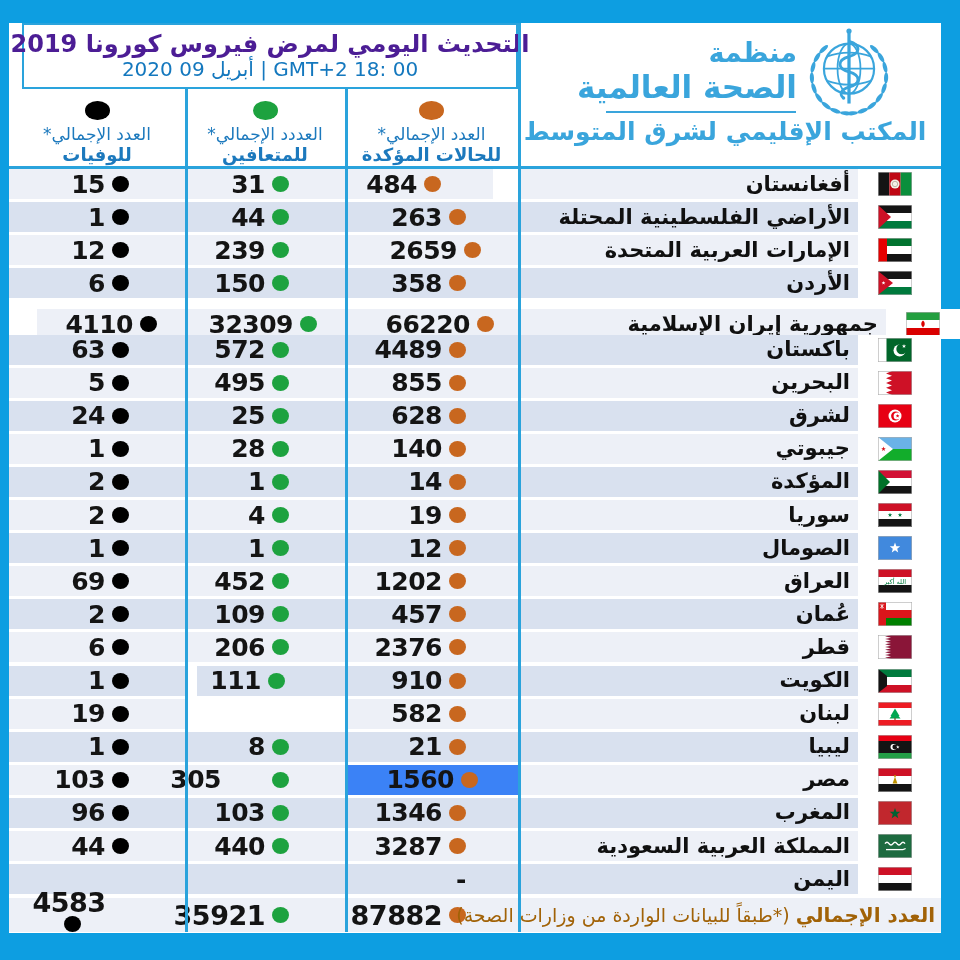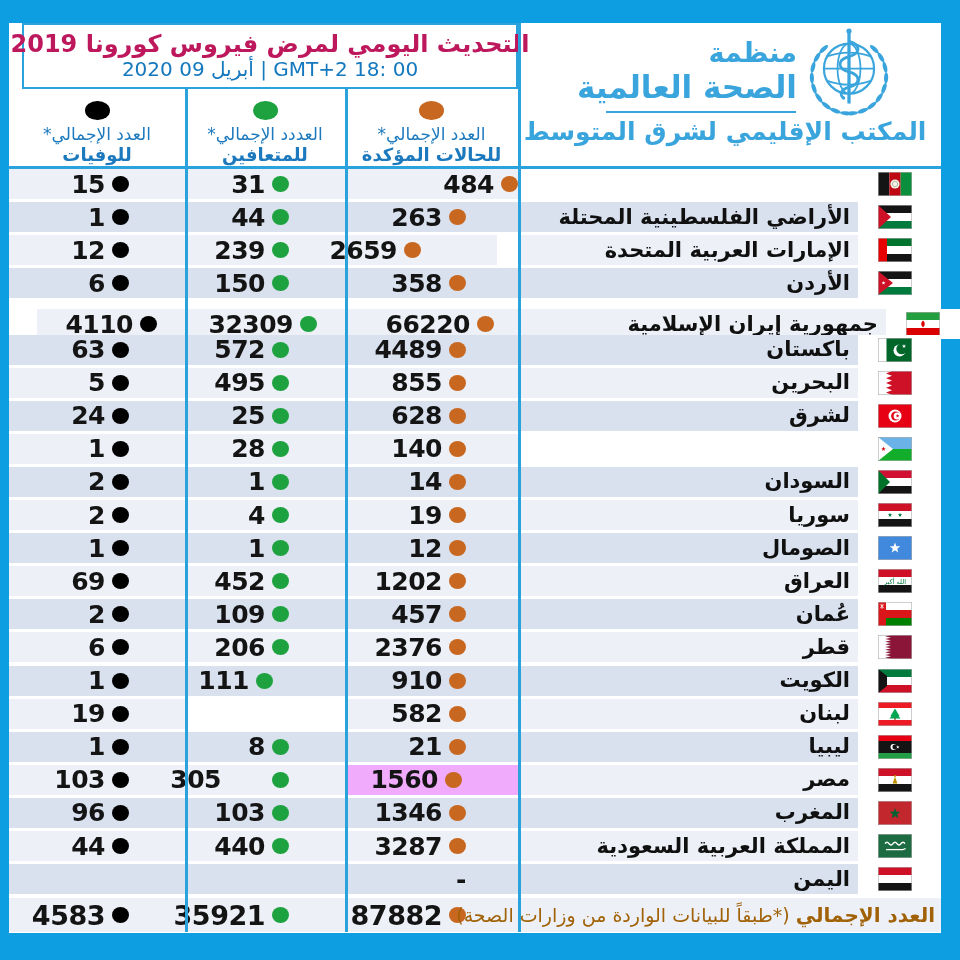--- a/index.html
+++ b/index.html
@@ -4,21 +4,21 @@
 <style>
   html,body{margin:0;padding:0;background:#fff;}
   .stage{position:relative;width:960px;height:960px;background:#0d9ee1;overflow:hidden;
          font-family:"DejaVu Sans", sans-serif;}
   .panel{position:absolute;left:9px;top:23px;width:932px;height:910px;background:#fff;}
 
   
   .title-box{position:absolute;left:13px;top:0;width:496px;height:66px;box-sizing:border-box;
              border:2px solid #2aa3dc;background:#fff;display:flex;flex-direction:column;
              align-items:center;justify-content:center;}
-  .title-line{color:#be185d;font-weight:bold;font-size:24px;line-height:1.12;direction:rtl;white-space:nowrap;}
+  .title-line{color:#4c1d95;font-weight:bold;font-size:24px;line-height:1.12;direction:rtl;white-space:nowrap;}
   .date-line{color:#1478be;font-size:20px;line-height:1.15;direction:ltr;white-space:nowrap;}
 
   
   .who-l1,.who-l2{position:absolute;left:509px;width:279px;text-align:right;color:#3aa5dc;
                   font-weight:bold;direction:rtl;white-space:nowrap;}
   .who-l1{top:14px;font-size:27px;}
   .who-l2{top:46px;font-size:31px;}
   .who-sep{position:absolute;left:597px;top:88px;width:190px;border-top:2px solid #3aa5dc;}
   .who-l3{position:absolute;left:512px;top:94px;width:408px;text-align:center;color:#3aa5dc;
           font-weight:bold;font-size:25px;direction:rtl;white-space:nowrap;}
@@ -117,23 +117,26 @@
     <div id="rowsHost">
         <div class="row" style="top: 146px;">
           <div class="cell numcell" style="left: 0px; width: 176px; padding-right: 56px; background: rgb(237, 240, 247);">
             <span class="num">15</span>
             <span class="dot" style="background: rgb(0, 0, 0);"></span>
           </div>
           <div class="cell numcell" style="left: 176px; width: 160px; padding-right: 56px; background: rgb(237, 240, 247);">
             <span class="num">31</span>
             <span class="dot" style="background: rgb(29, 162, 63);"></span>
           </div>
-          <div class="cell numcell" style="left: 336px; width: 173px; background: rgb(237, 240, 247);">
+          <div class="cell numcell" style="left: 336px; width: 148px; padding-right: 52px; background: rgb(237, 240, 247);">
             <span class="num">484</span>
             <span class="dot" style="background: rgb(200, 103, 31);"></span>
+          </div>
+          <div class="cell countrycell" style="left: 509px; width: 340px; background: rgb(237, 240, 247);">
+            <span class="cname">أفغانستان</span>
           </div>
           <div class="flagstrip" style="left: 849px; width: 83px; background: rgb(255, 255, 255);">
             <svg viewBox="0 0 34 24" width="34" height="24">
               <rect width="11.33" height="24" fill="#141414"></rect>
               <rect x="11.33" width="11.34" height="24" fill="#bf0713"></rect>
               <rect x="22.67" width="11.33" height="24" fill="#0a8f3c"></rect>
               <circle cx="17" cy="12" r="4.6" fill="#f4f1e7"></circle>
               <circle cx="17" cy="12" r="2.7" fill="none" stroke="#b7b19e" stroke-width="0.9"></circle>
               <rect x="0.3" y="0.3" width="33.4" height="23.4" fill="none" stroke="#adadad" stroke-width="0.6"></rect>
             </svg>
@@ -167,21 +170,21 @@
         </div>
         <div class="row" style="top: 212.2px;">
           <div class="cell numcell" style="left: 0px; width: 176px; padding-right: 56px; background: rgb(237, 240, 247);">
             <span class="num">12</span>
             <span class="dot" style="background: rgb(0, 0, 0);"></span>
           </div>
           <div class="cell numcell" style="left: 176px; width: 160px; padding-right: 56px; background: rgb(237, 240, 247);">
             <span class="num">239</span>
             <span class="dot" style="background: rgb(29, 162, 63);"></span>
           </div>
-          <div class="cell numcell" style="left: 336px; width: 152px; padding-right: 76px; background: rgb(237, 240, 247);">
+          <div class="cell numcell" style="left: 336px; width: 173px; padding-right: 37px; background: rgb(237, 240, 247);">
             <span class="num">2659</span>
             <span class="dot" style="background: rgb(200, 103, 31);"></span>
           </div>
           <div class="cell countrycell" style="left: 509px; width: 340px; background: rgb(237, 240, 247);">
             <span class="cname">الإمارات العربية المتحدة</span>
           </div>
           <div class="flagstrip" style="left: 849px; width: 83px; background: rgb(255, 255, 255);">
             <svg viewBox="0 0 34 24" width="34" height="24">
               <rect width="34" height="8" fill="#00732f"></rect>
               <rect y="8" width="34" height="8" fill="#ffffff"></rect>
@@ -328,20 +331,23 @@
             <span class="dot" style="background: rgb(0, 0, 0);"></span>
           </div>
           <div class="cell numcell" style="left: 176px; width: 160px; padding-right: 56px; background: rgb(237, 240, 247);">
             <span class="num">28</span>
             <span class="dot" style="background: rgb(29, 162, 63);"></span>
           </div>
           <div class="cell numcell" style="left: 336px; width: 173px; padding-right: 52px; background: rgb(237, 240, 247);">
             <span class="num">140</span>
             <span class="dot" style="background: rgb(200, 103, 31);"></span>
           </div>
+          <div class="cell countrycell" style="left: 509px; width: 340px; background: rgb(237, 240, 247);">
+            <span class="cname">جيبوتي</span>
+          </div>
           <div class="flagstrip" style="left: 849px; width: 83px; background: rgb(255, 255, 255);">
             <svg viewBox="0 0 34 24" width="34" height="24">
               <rect width="34" height="12" fill="#6ab2e7"></rect>
               <rect y="12" width="34" height="12" fill="#12ad2b"></rect>
               <polygon points="0,0 15,12 0,24" fill="#ffffff"></polygon>
               <polygon points="5.50,9.60 6.09,11.18 7.78,11.26 6.46,12.31 6.91,13.94 5.50,13.01 4.09,13.94 4.54,12.31 3.22,11.26 4.91,11.18" fill="#d7141a"></polygon>
               <rect x="0.3" y="0.3" width="33.4" height="23.4" fill="none" stroke="#adadad" stroke-width="0.6"></rect>
             </svg>
           </div>
         </div>
@@ -352,21 +358,21 @@
           </div>
           <div class="cell numcell" style="left: 176px; width: 160px; padding-right: 56px; background: rgb(217, 225, 239);">
             <span class="num">1</span>
             <span class="dot" style="background: rgb(29, 162, 63);"></span>
           </div>
           <div class="cell numcell" style="left: 336px; width: 173px; padding-right: 52px; background: rgb(217, 225, 239);">
             <span class="num">14</span>
             <span class="dot" style="background: rgb(200, 103, 31);"></span>
           </div>
           <div class="cell countrycell" style="left: 509px; width: 340px; background: rgb(217, 225, 239);">
-            <span class="cname">السودان</span>
+            <span class="cname">المؤكدة</span>
           </div>
           <div class="flagstrip" style="left: 849px; width: 83px; background: rgb(255, 255, 255);">
             <svg viewBox="0 0 34 24" width="34" height="24">
               <rect width="34" height="8" fill="#d21034"></rect>
               <rect y="8" width="34" height="8" fill="#ffffff"></rect>
               <rect y="16" width="34" height="8" fill="#141414"></rect>
               <polygon points="0,0 12,12 0,24" fill="#007229"></polygon>
               <rect x="0.3" y="0.3" width="33.4" height="23.4" fill="none" stroke="#adadad" stroke-width="0.6"></rect>
             </svg>
           </div>
@@ -497,21 +503,21 @@
               <polygon points="34,0 34,24 13,24 7,22.67 13,21.33 7,20.00 13,18.67 7,17.33 13,16.00 7,14.67 13,13.33 7,12.00 13,10.67 7,9.33 13,8.00 7,6.67 13,5.33 7,4.00 13,2.67 7,1.33 13,0.00" fill="#8a1538"></polygon>
               <rect x="0.3" y="0.3" width="33.4" height="23.4" fill="none" stroke="#adadad" stroke-width="0.6"></rect>
             </svg>
           </div>
         </div>
         <div class="row" style="top: 642.5px;">
           <div class="cell numcell" style="left: 0px; width: 176px; padding-right: 56px; background: rgb(217, 225, 239);">
             <span class="num">1</span>
             <span class="dot" style="background: rgb(0, 0, 0);"></span>
           </div>
-          <div class="cell numcell" style="left: 176px; width: 160px; padding-right: 72px; background: rgb(217, 225, 239);">
+          <div class="cell numcell" style="left: 188px; width: 160px; padding-right: 72px; background: rgb(217, 225, 239);">
             <span class="num">111</span>
             <span class="dot" style="background: rgb(29, 162, 63);"></span>
           </div>
           <div class="cell numcell" style="left: 336px; width: 173px; padding-right: 52px; background: rgb(217, 225, 239);">
             <span class="num">910</span>
             <span class="dot" style="background: rgb(200, 103, 31);"></span>
           </div>
           <div class="cell countrycell" style="left: 509px; width: 340px; background: rgb(217, 225, 239);">
             <span class="cname">الكويت</span>
           </div>
@@ -579,21 +585,21 @@
         </div>
         <div class="row" style="top: 741.8px;">
           <div class="cell numcell" style="left: 0px; width: 176px; padding-right: 56px; background: rgb(237, 240, 247);">
             <span class="num">103</span>
             <span class="dot" style="background: rgb(0, 0, 0);"></span>
           </div>
           <div class="cell numcell" style="left: 176px; width: 160px; padding-right: 56px; background: rgb(237, 240, 247); gap: 44px;">
             <span class="num">305</span>
             <span class="dot" style="background: rgb(29, 162, 63);"></span>
           </div>
-          <div class="cell numcell" style="left: 336px; width: 173px; padding-right: 56px; background: #f0abfc;">
+          <div class="cell numcell" style="left: 336px; width: 173px; padding-right: 40px; background: #3b82f6;">
             <span class="num">1560</span>
             <span class="dot" style="background: rgb(200, 103, 31);"></span>
           </div>
           <div class="cell countrycell" style="left: 509px; width: 340px; background: rgb(237, 240, 247);">
             <span class="cname">مصر</span>
           </div>
           <div class="flagstrip" style="left: 849px; width: 83px; background: rgb(255, 255, 255);">
             <svg viewBox="0 0 34 24" width="34" height="24">
               <rect width="34" height="8" fill="#ce1126"></rect>
               <rect y="8" width="34" height="8" fill="#ffffff"></rect>
@@ -666,21 +672,21 @@
           <div class="flagstrip" style="left: 849px; width: 83px; background: rgb(255, 255, 255);">
             <svg viewBox="0 0 34 24" width="34" height="24">
               <rect width="34" height="8" fill="#ce1126"></rect>
               <rect y="8" width="34" height="8" fill="#ffffff"></rect>
               <rect y="16" width="34" height="8" fill="#141414"></rect>
               <rect x="0.3" y="0.3" width="33.4" height="23.4" fill="none" stroke="#adadad" stroke-width="0.6"></rect>
             </svg>
           </div>
         </div>
         <div class="totalrow">
-          <div class="cell numcell" style="left: 0px; width: 176px; padding-right: 56px; background: rgb(237, 240, 247);">
+          <div class="cell numcell" style="left: 0px; width: 176px; padding-right: 56px; background: rgb(237, 240, 247); flex-direction: column;">
             <span class="num">4583</span>
             <span class="dot" style="background: rgb(0, 0, 0);"></span>
           </div>
           <div class="cell numcell" style="left: 176px; width: 160px; padding-right: 56px; background: rgb(237, 240, 247);">
             <span class="num">35921</span>
             <span class="dot" style="background: rgb(29, 162, 63);"></span>
           </div>
           <div class="cell numcell" style="left: 336px; width: 173px; padding-right: 52px; background: rgb(237, 240, 247);">
             <span class="num">87882</span>
             <span class="dot" style="background: rgb(200, 103, 31);"></span>

